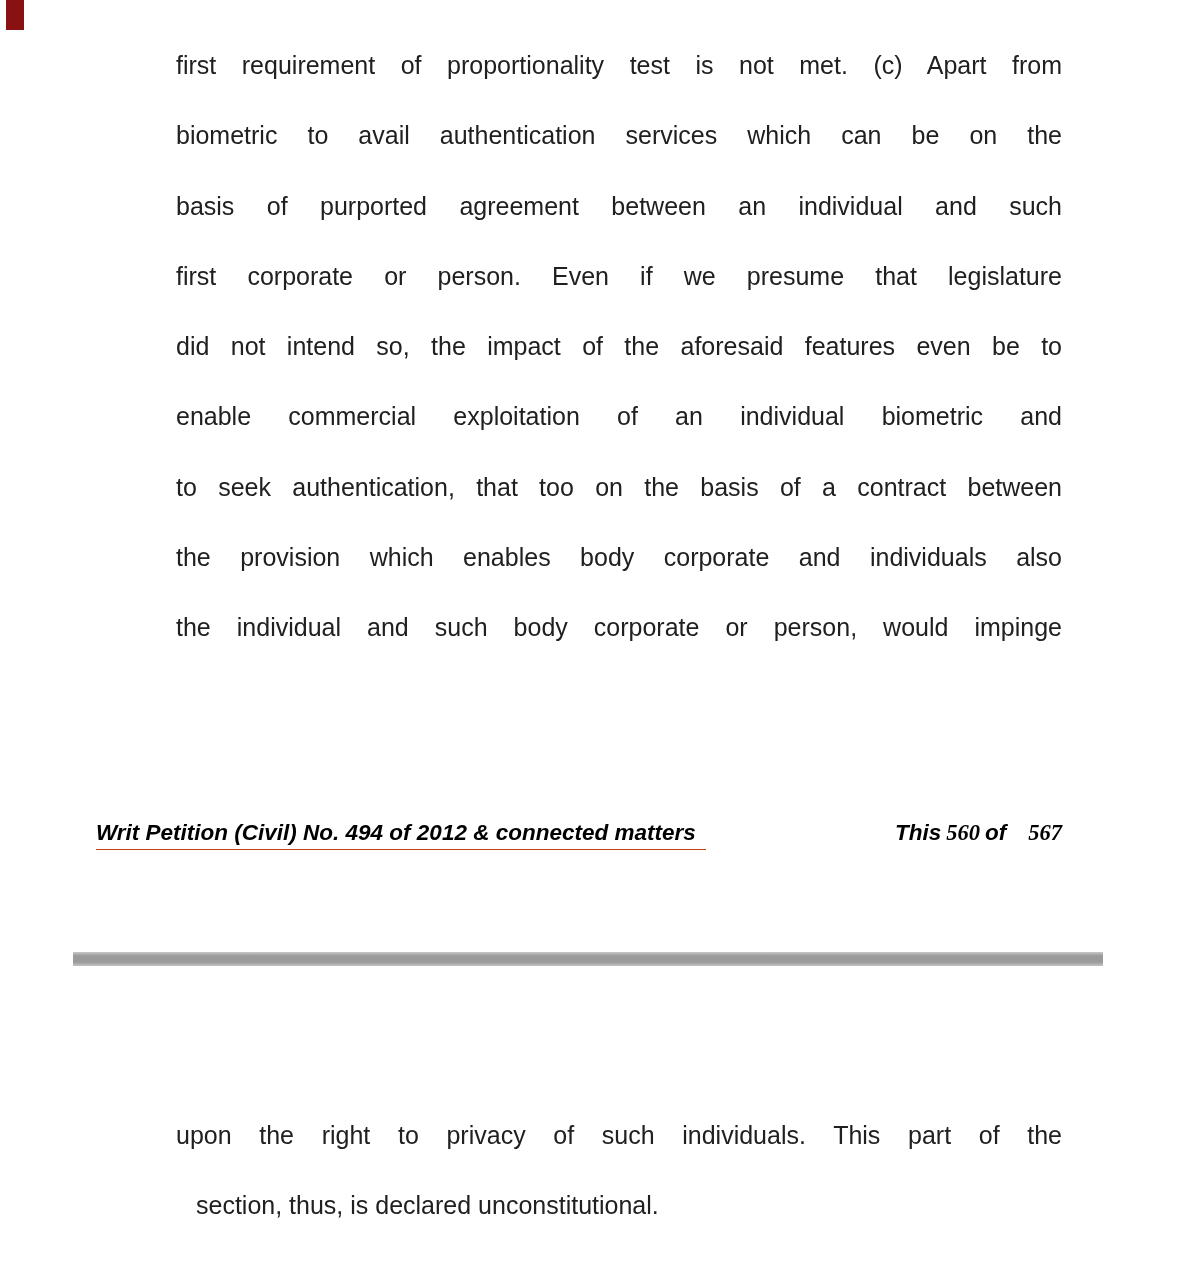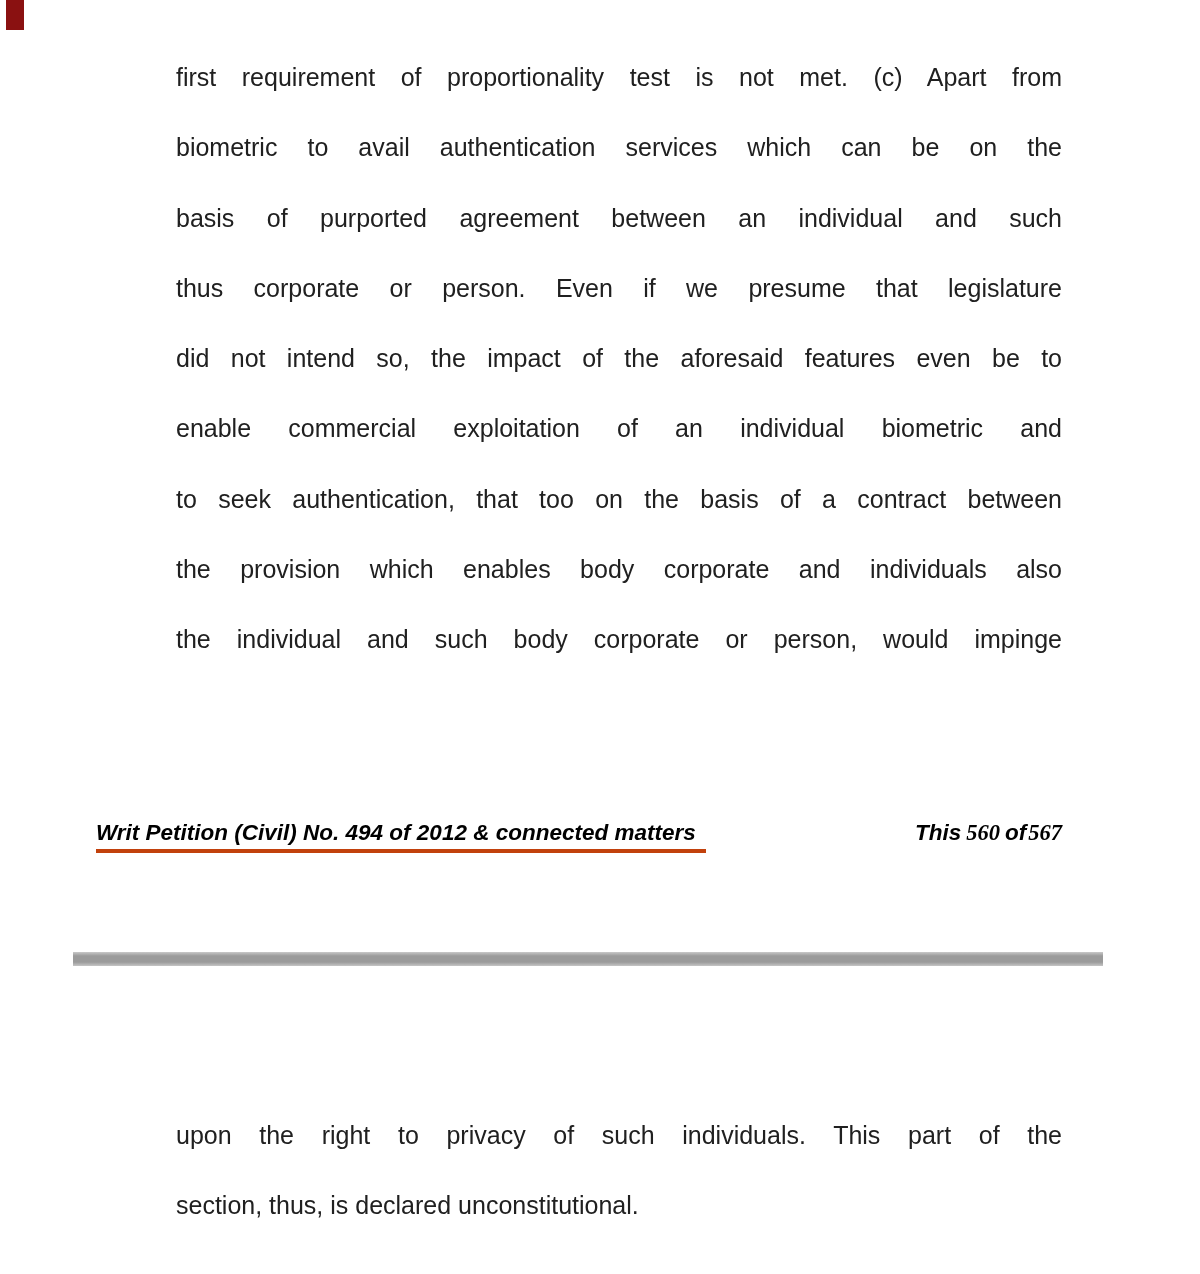--- a/index.html
+++ b/index.html
@@ -24,45 +24,46 @@
     background: #8a1111;
   }
   .para {
     position: absolute;
     left: 176px;
     width: 886px;
     font-size: 25px;
     line-height: 70.3px;
     color: #202020;
   }
-  .para-p1 { top: 42px; }
+  .para-p1 { top: 30px; }
   .para-p2 { top: 1100px; }
   .tline {
     text-align: justify;
     text-align-last: justify;
   }
   .tline-last {
     text-align: left;
     text-align-last: left;
+    margin-left: 20px;
   }
   .footer {
     position: absolute;
     left: 96px;
     top: 820px;
     width: 966px;
     display: flex;
     justify-content: space-between;
     align-items: baseline;
     font-size: 22.5px;
     font-weight: bold;
     font-style: italic;
     color: #000000;
   }
   .case-ref {
-    border-bottom: 4px solid #c2410c;
+    border-bottom: 1px solid #c2410c;
     padding-bottom: 3px;
     padding-right: 10px;
   }
   .page-indicator span { display: inline; }
   .serif-num {
     font-family: "Liberation Serif", serif;
   }
   .page-indicator .gap { margin: 17px 5px 0 5px; }
   .separator-bar {
     position: absolute;
@@ -75,31 +76,31 @@
 </style>
 </head>
 <body>
 
 <div class="corner-marker"></div>
 
 <div class="para para-p1">
   <div class="tline">first requirement of proportionality test is not met.  (c) Apart from</div>
   <div class="tline">biometric to avail authentication services which can be on the</div>
   <div class="tline">basis of purported agreement between an individual and such</div>
-  <div class="tline">thus corporate or person.  Even if we presume that legislature</div>
+  <div class="tline">first corporate or person.  Even if we presume that legislature</div>
   <div class="tline">did not intend so, the impact of the aforesaid features even be to</div>
   <div class="tline">enable commercial exploitation of an individual biometric and</div>
   <div class="tline">to seek authentication, that too on the basis of a contract between</div>
   <div class="tline">the provision which enables body corporate and individuals also</div>
   <div class="tline">the individual and such body corporate or person, would impinge</div>
 </div>
 
 <div class="footer">
   <span class="case-ref">Writ Petition (Civil) No. 494 of 2012 &amp; connected matters</span>
-  <span class="page-indicator"><span>This</span><span class="serif-num gap">560</span><span>of</span><span class="serif-num" style="margin-left:2px">567</span></span>
+  <span class="page-indicator"><span>This</span><span class="serif-num gap">560</span><span>of</span><span class="serif-num" style="margin-left:22px">567</span></span>
 </div>
 
 <div class="separator-bar"></div>
 
 <div class="para para-p2">
   <div class="tline">upon the right to privacy of such individuals.  This part of the</div>
   <div class="tline tline-last">section, thus, is declared unconstitutional.</div>
 </div>
 
 </body></html>

